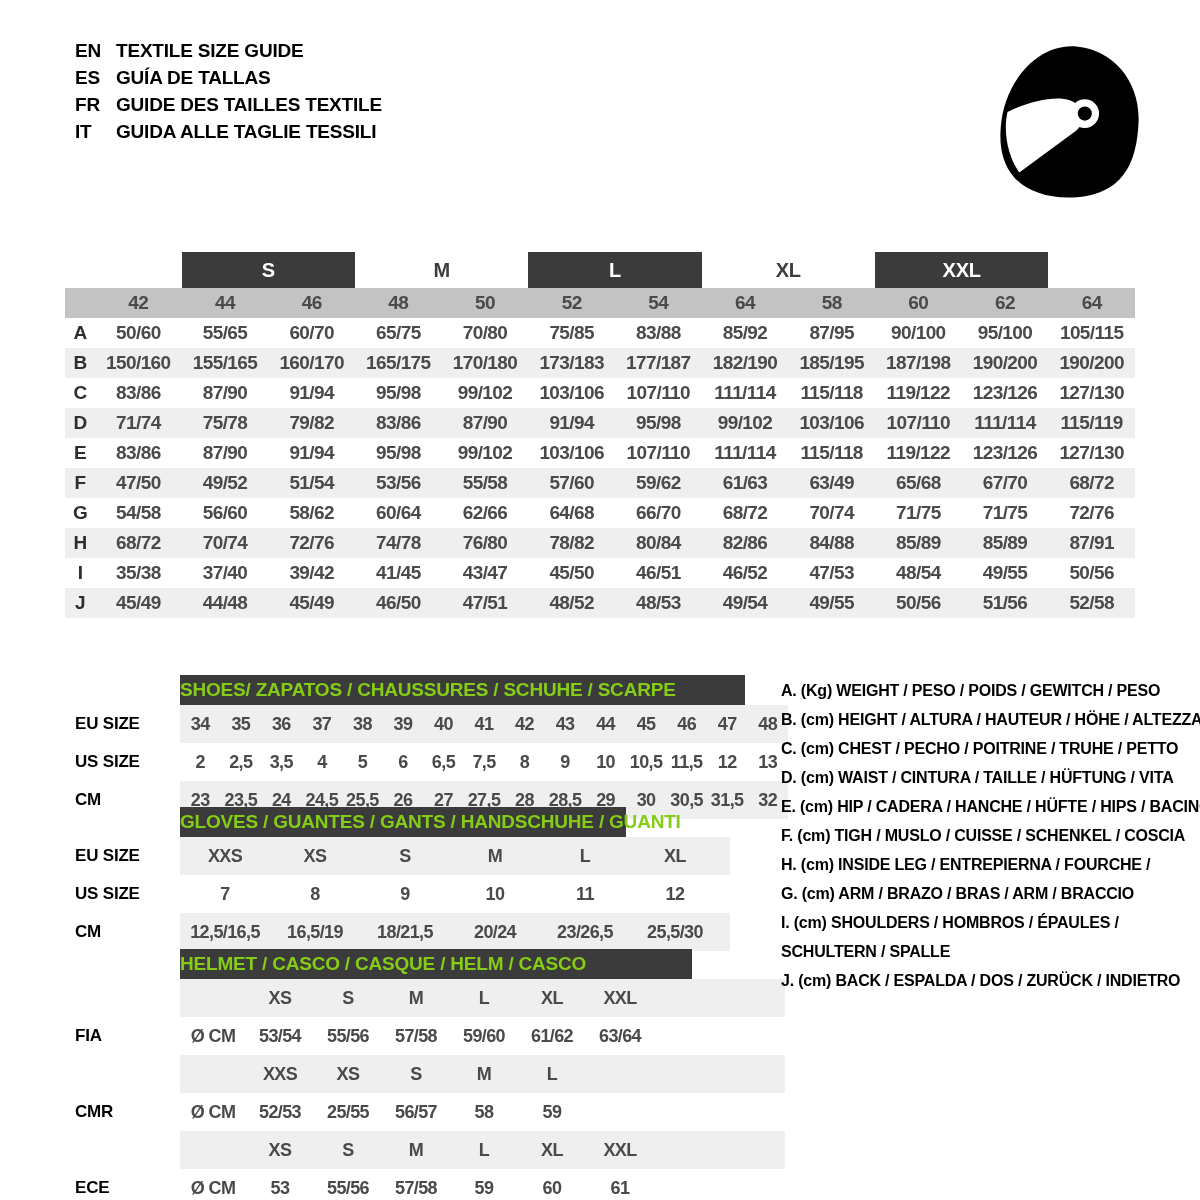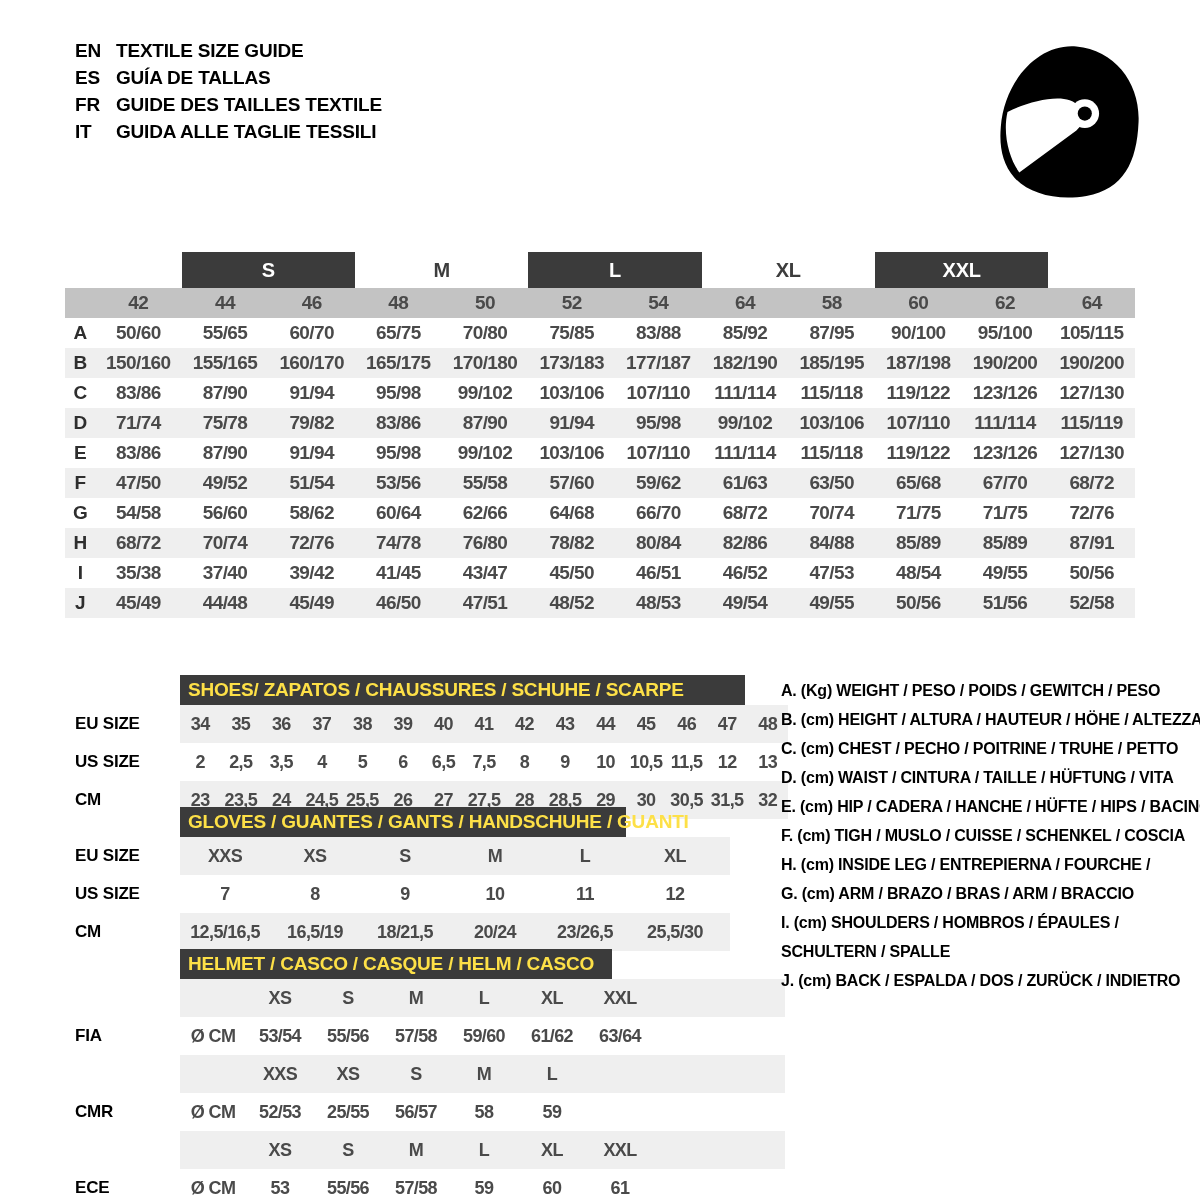--- a/index.html
+++ b/index.html
@@ -22,34 +22,34 @@
   .size-header { height:36px; }
   .size-group { display:flex; align-items:center; justify-content:center; font-size:20px; color:#3d3d3d; letter-spacing:-0.2px; }
   .size-group.boxed { background:#3b3b3b; color:#fff; }
   .band-row { height:30px; background:#c3c3c3; }
   .main-row { height:30px; }
   .main-row.stripe { background:#efefef; }
   .cell { display:flex; align-items:center; justify-content:center; font-size:19px; color:#4a4a4a; letter-spacing:-0.6px; white-space:nowrap; }
   .letter-cell { color:#2e2e2e; }
   
   .section { position:absolute; left:75px; }
-  .sec-bar { margin-left:105px; height:30px; background:#3b3b3b; color:#fde047; display:flex; align-items:center; padding-left:8px; font-size:19px; letter-spacing:-0.2px; white-space:nowrap; }
+  .sec-bar { margin-left:105px; height:30px; background:#3b3b3b; color:#84cc16; display:flex; align-items:center; font-size:19px; letter-spacing:-0.2px; white-space:nowrap; }
   .sec-row { display:flex; height:38px; }
   .sec-label { width:105px; flex:0 0 105px; display:flex; align-items:center; font-size:17px; color:#000; letter-spacing:-0.2px; }
   .sec-cells { display:grid; height:100%; }
   .sec-cells.stripe { background:#efefef; }
   .sec-cell { display:flex; align-items:center; justify-content:center; font-size:18px; color:#4a4a4a; letter-spacing:-0.6px; white-space:nowrap; }
   .shoes-sec { top:675px; }
   .shoes-sec .sec-bar { width:565px; }
   .shoes-sec .sec-cells { width:608px; grid-template-columns:repeat(15, 1fr); }
   .gloves-sec { top:807px; }
   .gloves-sec .sec-bar { width:446px; }
   .gloves-sec .sec-cells { width:550px; grid-template-columns:repeat(6, 90px) 1fr; }
   .helmet-sec { top:949px; }
-  .helmet-sec .sec-bar { width:432px; }
+  .helmet-sec .sec-bar { width:512px; }
   .helmet-sec .sec-cells { width:605px; grid-template-columns:66px repeat(6, 68px) 1fr; }
   
   .legend { position:absolute; left:781px; top:676px; width:400px; }
   .legend-line { font-size:16px; line-height:29px; white-space:nowrap; color:#000; letter-spacing:-0.2px; }
 </style>
 </head>
 <body>
 
 <div id="stage">
 
@@ -183,21 +183,21 @@
         <div class="main-row grid-13 stripe">
           <div class="cell letter-cell">F</div>
           <div class="cell">47/50</div>
           <div class="cell">49/52</div>
           <div class="cell">51/54</div>
           <div class="cell">53/56</div>
           <div class="cell">55/58</div>
           <div class="cell">57/60</div>
           <div class="cell">59/62</div>
           <div class="cell">61/63</div>
-          <div class="cell">63/50</div>
+          <div class="cell">63/49</div>
           <div class="cell">65/68</div>
           <div class="cell">67/70</div>
           <div class="cell">68/72</div>
         </div>
         <div class="main-row grid-13">
           <div class="cell letter-cell">G</div>
           <div class="cell">54/58</div>
           <div class="cell">56/60</div>
           <div class="cell">58/62</div>
           <div class="cell">60/64</div>

